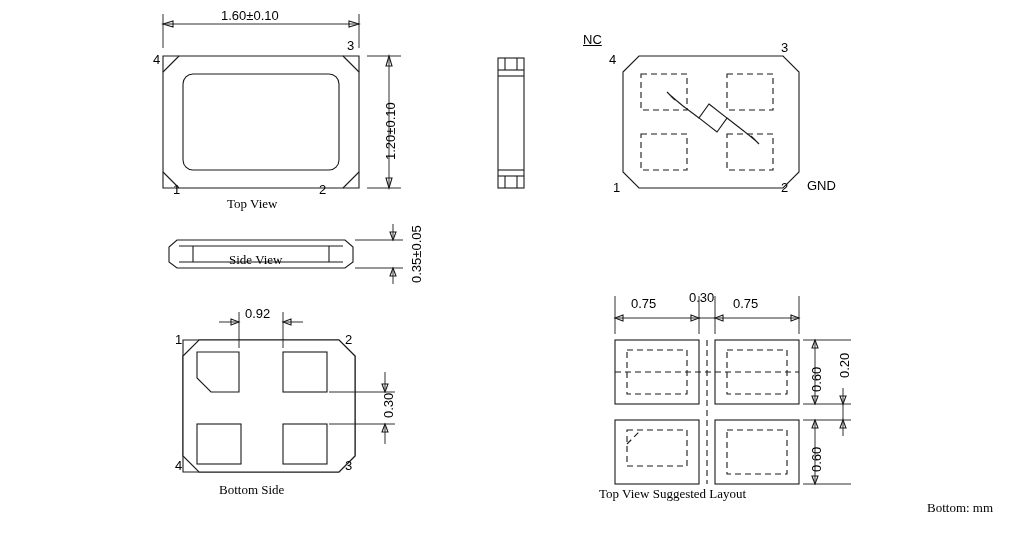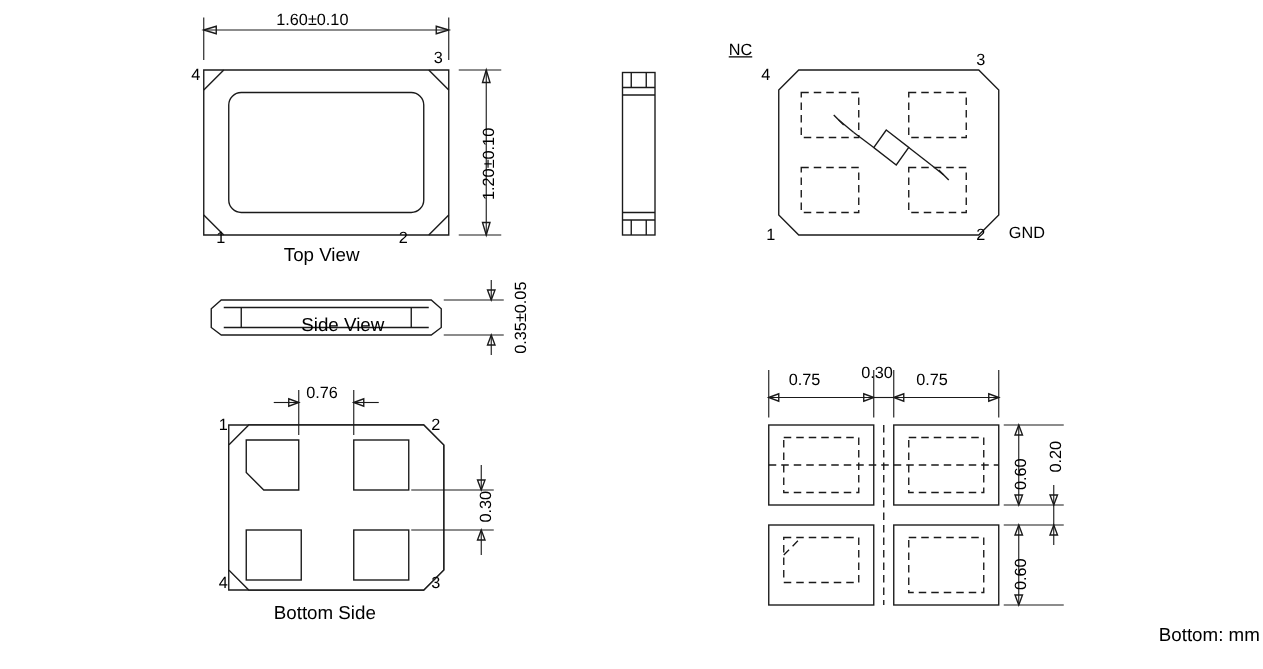--- a/index.html
+++ b/index.html
@@ -1,20 +1,20 @@
 <!DOCTYPE html>
 <html><head>
 <meta charset="utf-8">
 <style>
   html,body{margin:0;padding:0;background:#fff;}
   body{width:1010px;height:535px;position:relative;overflow:hidden;
        font-family:"Liberation Sans",sans-serif;color:#000;}
   #stage{position:absolute;left:11px;top:0;width:1010px;height:535px;}
   .lbl{position:absolute;font-size:13px;color:#000;white-space:nowrap;}
-  .cap{position:absolute;font-size:15px;white-space:nowrap;}
+  .cap{position:absolute;font-size:13px;white-space:nowrap;font-family:Liberation Serif, serif;}
   .vert{transform-origin:0 0;transform:rotate(-90deg);}
   svg{position:absolute;left:0;top:0;overflow:visible;}
   .ln{stroke:#1a1a1a;stroke-width:1.1;fill:none;}
   .thin{stroke:#1a1a1a;stroke-width:0.9;fill:none;}
   .dash{stroke:#1a1a1a;stroke-width:1.1;fill:none;stroke-dasharray:6 4;}
   .fillw{fill:#fff;}
 </style>
 </head>
 <body>
 
@@ -168,39 +168,40 @@
 
   <div class="lbl" style="left:210px;top:8px;">1.60±0.10</div>
   <div class="lbl vert" style="left:372px;top:160px;">1.20±0.10</div>
   <div class="lbl" style="left:142px;top:52px;">4</div>
   <div class="lbl" style="left:336px;top:38px;">3</div>
   <div class="lbl" style="left:162px;top:182px;">1</div>
   <div class="lbl" style="left:308px;top:182px;">2</div>
   <div class="cap b" style="left:216px;top:196px;">Top View</div>
 
   <div class="lbl vert" style="left:398px;top:283px;">0.35±0.05</div>
-  <div class="cap b" style="left:218px;top:252px;margin-left:12px;">Side View</div>
-
-  <div class="lbl" style="left:234px;top:306px;">0.76</div>
+  <div class="cap b" style="left:218px;top:252px;">Side View</div>
+
+  <div class="lbl" style="left:234px;top:306px;">0.92</div>
   <div class="lbl vert" style="left:370px;top:418px;">0.30</div>
   <div class="lbl" style="left:164px;top:332px;">1</div>
   <div class="lbl" style="left:334px;top:332px;">2</div>
   <div class="lbl" style="left:334px;top:458px;">3</div>
   <div class="lbl" style="left:164px;top:458px;">4</div>
   <div class="cap b" style="left:208px;top:482px;">Bottom Side</div>
 
   <div class="lbl" style="left:572px;top:32px;text-decoration:underline;">NC</div>
   <div class="lbl" style="left:598px;top:52px;">4</div>
   <div class="lbl" style="left:770px;top:40px;">3</div>
   <div class="lbl" style="left:602px;top:180px;">1</div>
   <div class="lbl" style="left:770px;top:180px;">2</div>
   <div class="lbl" style="left:796px;top:178px;">GND</div>
 
   <div class="lbl" style="left:620px;top:296px;">0.75</div>
   <div class="lbl" style="left:678px;top:290px;">0.30</div>
   <div class="lbl" style="left:722px;top:296px;">0.75</div>
   <div class="lbl vert" style="left:798px;top:392px;">0.60</div>
   <div class="lbl vert" style="left:798px;top:472px;">0.60</div>
   <div class="lbl vert" style="left:826px;top:378px;">0.20</div>
+  <div class="cap b" style="left:588px;top:486px;">Top View Suggested Layout</div>
 
   <div class="cap b" style="left:916px;top:500px;">Bottom: mm</div>
 
 </div>
 
 </body></html>

